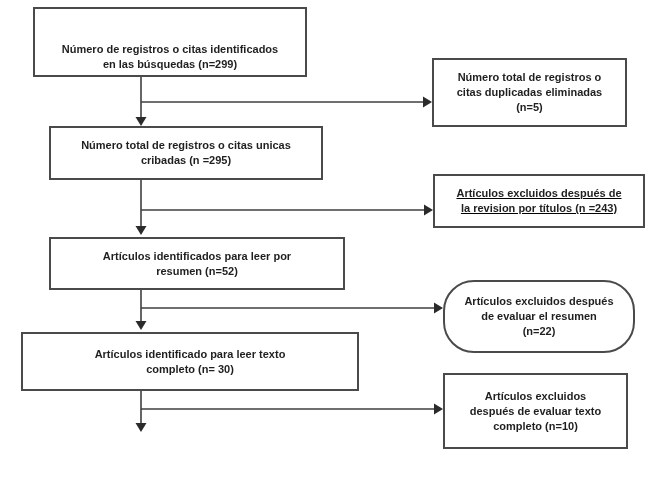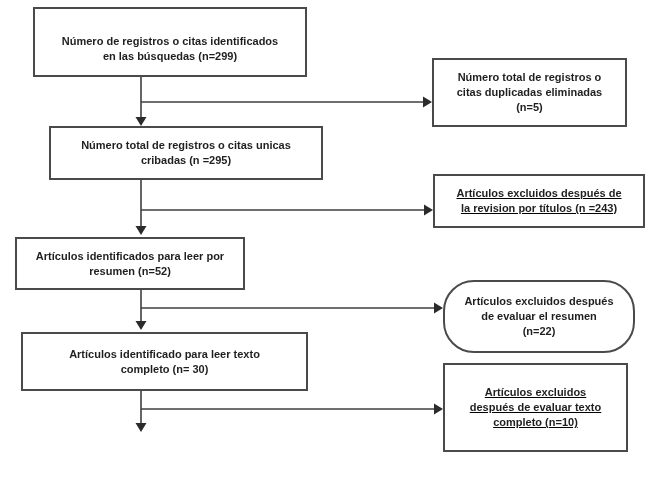--- a/index.html
+++ b/index.html
@@ -35,41 +35,41 @@
     box-sizing: border-box;
     border: 2px solid #4a4a4a;
     background: #ffffff;
     display: flex;
     align-items: center;
     justify-content: center;
     text-align: center;
     padding: 3px 8px;
   }
   .box.align-top {
-    align-items: center;
+    align-items: flex-end;
     padding-top: 16px;
   }
   .box-text {
     white-space: pre-line;
     font-size: 11px;
     line-height: 15px;
     font-weight: 700;
     color: #1f1f1f;
   }
   
   .box-l1 { left: 33px;  top: 7px;   width: 274px; height: 70px; }
   .box-l2 { left: 49px;  top: 126px; width: 274px; height: 54px; }
-  .box-l3 { left: 15px;  top: 237px; width: 230px; height: 53px; }
-  .box-l4 { left: 21px;  top: 332px; width: 287px; height: 59px; }
+  .box-l3 { left: 49px;  top: 237px; width: 296px; height: 53px; }
+  .box-l4 { left: 21px;  top: 332px; width: 338px; height: 59px; }
   .box-l5 { left: 33px;  top: 434px; width: 275px; height: 63px; }
   
   .box-r1 { left: 432px; top: 58px;  width: 195px; height: 69px; }
   .box-r2 { left: 433px; top: 174px; width: 212px; height: 54px; text-decoration: underline; }
   .box-r3 { left: 443px; top: 280px; width: 192px; height: 73px; border-radius: 31px; }
-  .box-r4 { left: 443px; top: 363px; width: 185px; height: 89px; text-decoration: underline; }
+  .box-r4 { left: 443px; top: 373px; width: 185px; height: 76px; }
 </style>
 </head>
 <body>
 
 <div id="canvas">
 
   <svg class="connectors" viewBox="0 0 650 500" xmlns="http://www.w3.org/2000/svg">
 
     <line x1="141" y1="77" x2="141" y2="119"></line>
     <polygon points="135.5,117 146.5,117 141,126"></polygon>

